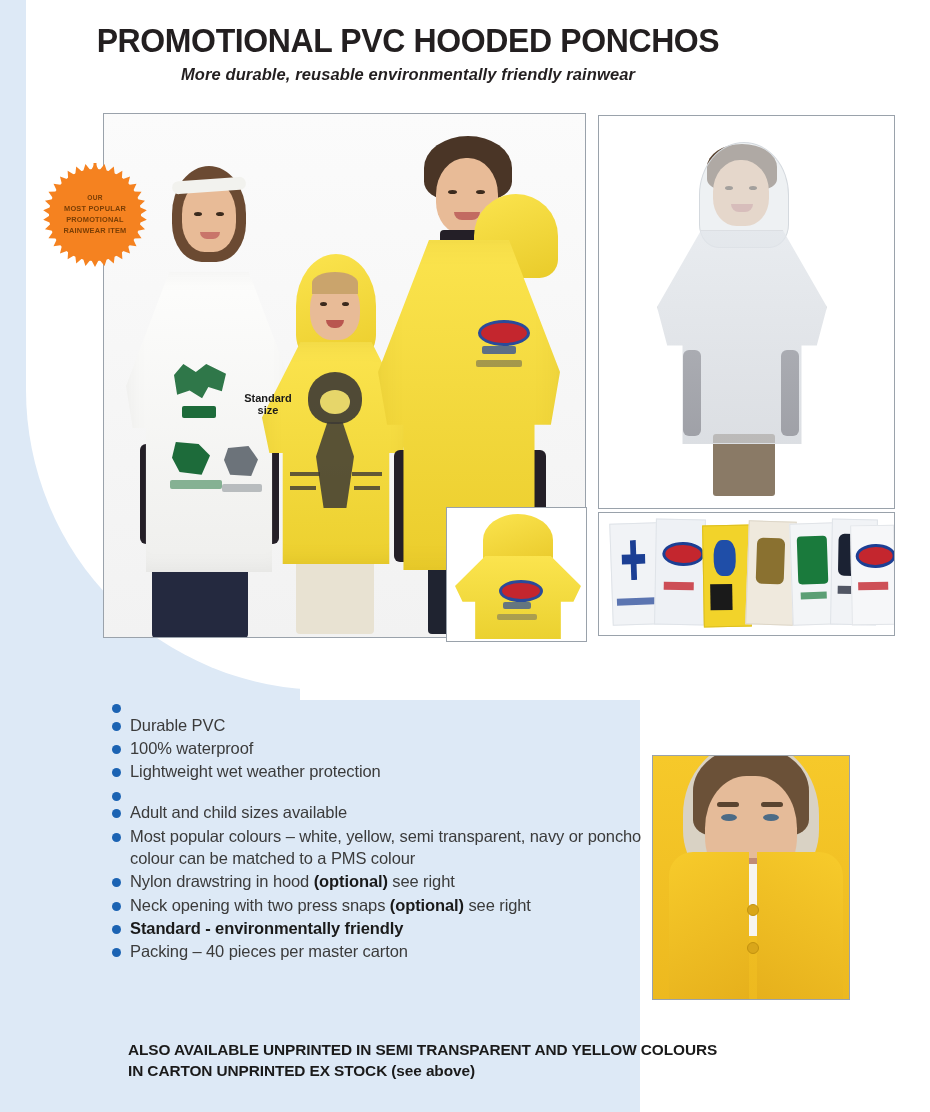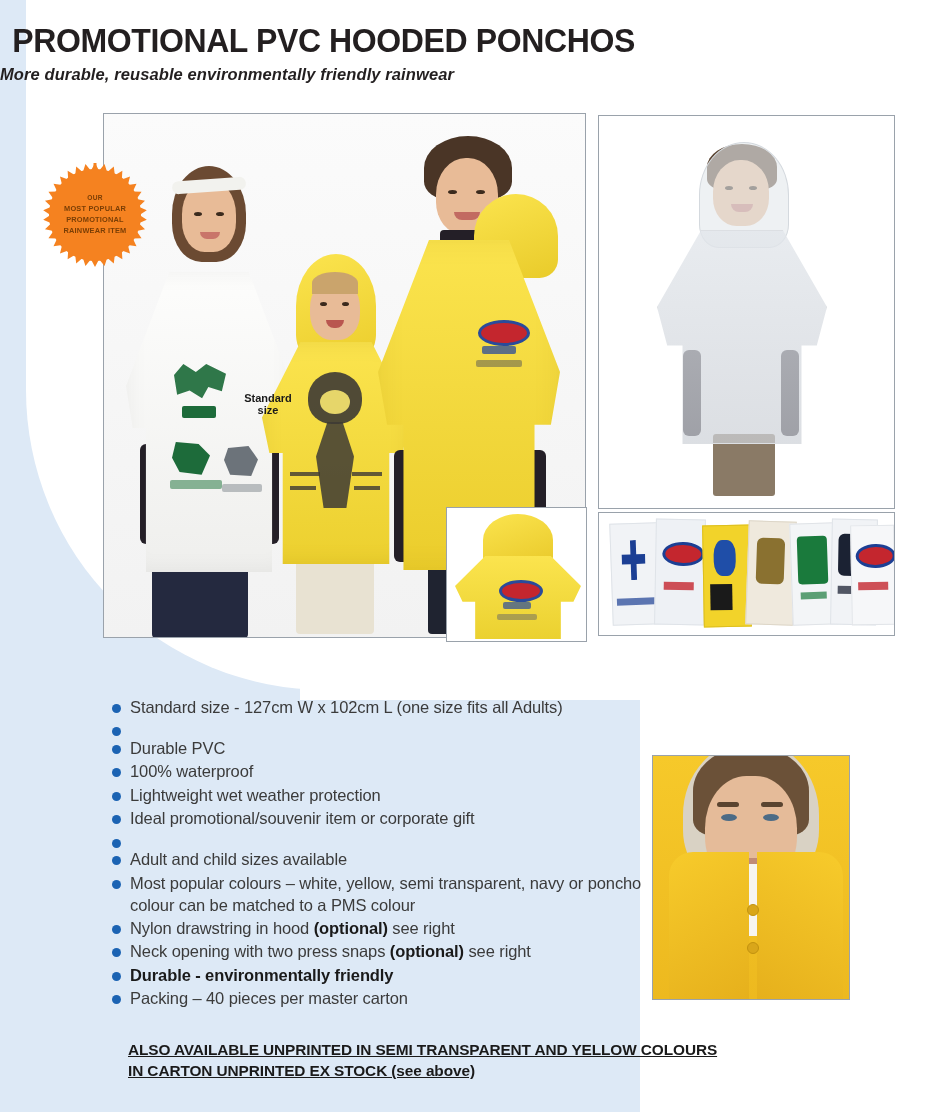--- a/index.html
+++ b/index.html
@@ -54,20 +54,21 @@
     left: 640px; top: 648px;
     width: 290px; height: 464px;
     background: #ffffff;
   }
 
   
   .header {
     position: absolute;
     left: 0; top: 22px;
     width: 816px;
+    text-align: center;
     z-index: 20;
   }
   .header-title {
     font-family: "Liberation Sans", sans-serif;
     font-weight: bold;
     font-size: 33px;
     letter-spacing: -0.4px;
     color: #231f20;
     margin: 0;
     transform: scaleX(0.97);
@@ -215,21 +216,21 @@
     left: 128px; top: 1040px;
     width: 700px;
     font-family: "Liberation Sans", sans-serif;
     font-weight: bold;
     font-size: 15.4px;
     line-height: 1.36;
     color: #1a1a1a;
     letter-spacing: -0.1px;
     z-index: 25;
   }
-  #footer-note span { display: block; text-decoration: underline; }
+  #footer-note span { display: block; }
 </style>
 </head>
 <body>
 
 <div class="bg-blue-left"></div>
 <div class="bg-blue-body"></div>
 <div class="bg-blue-lower"></div>
 <div class="bg-white-curve"></div>
 <div class="bg-white-right"></div>
 <div class="bg-white-bottom-right"></div>
@@ -411,63 +412,55 @@
     <div style="position:absolute;left:104px;top:96px;width:86px;height:148px;background:linear-gradient(210deg,#f7cb2b,#e6b01c);border-radius:0 24px 0 0;"></div>
     <div style="position:absolute;left:94px;top:148px;width:10px;height:10px;background:#d9a61a;border-radius:50%;border:1px solid #c2920f;"></div>
     <div style="position:absolute;left:94px;top:186px;width:10px;height:10px;background:#d9a61a;border-radius:50%;border:1px solid #c2920f;"></div>
   </div>
 
 </div>
 
 <div id="features">
     <div class="feat">
       <span class="dot"></span>
-      <div class="feat-text">Standard size - 127cm W x 102cm L (one size fits all Adults)</div>
-    </div>
-    <div class="feat">
-      <span class="dot"></span>
     </div>
     <div class="feat">
       <span class="dot"></span>
       <div class="feat-text">Durable PVC</div>
     </div>
     <div class="feat">
       <span class="dot"></span>
       <div class="feat-text">100% waterproof</div>
     </div>
     <div class="feat">
       <span class="dot"></span>
       <div class="feat-text">Lightweight wet weather protection</div>
     </div>
     <div class="feat">
       <span class="dot"></span>
-      <div class="feat-text">Ideal promotional/souvenir item or corporate gift</div>
-    </div>
-    <div class="feat">
-      <span class="dot"></span>
     </div>
     <div class="feat">
       <span class="dot"></span>
       <div class="feat-text">Adult and child sizes available</div>
     </div>
     <div class="feat">
       <span class="dot"></span>
       <div class="feat-text">Most popular colours – white, yellow, semi transparent, navy or poncho colour can be matched to a PMS colour</div>
     </div>
     <div class="feat">
       <span class="dot"></span>
       <div class="feat-text">Nylon drawstring in hood <b>(optional)</b> see right</div>
     </div>
     <div class="feat">
       <span class="dot"></span>
       <div class="feat-text">Neck opening with two press snaps <b>(optional)</b> see right</div>
     </div>
     <div class="feat">
       <span class="dot"></span>
-      <div class="feat-text bold">Durable - environmentally friendly</div>
+      <div class="feat-text bold">Standard - environmentally friendly</div>
     </div>
     <div class="feat">
       <span class="dot"></span>
       <div class="feat-text">Packing – 40 pieces per master carton</div>
     </div>
   </div>
 
 <div id="footer-note">
   <span>ALSO AVAILABLE UNPRINTED IN SEMI TRANSPARENT AND YELLOW COLOURS</span>
   <span>IN CARTON UNPRINTED EX STOCK (see above)</span>

